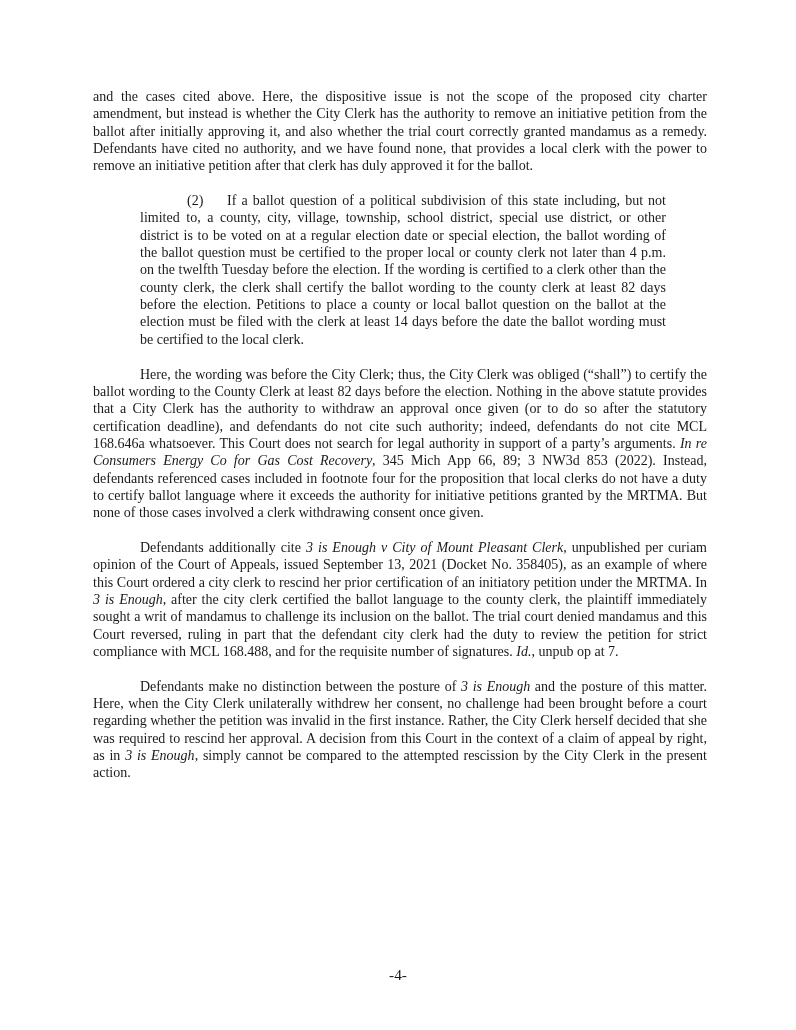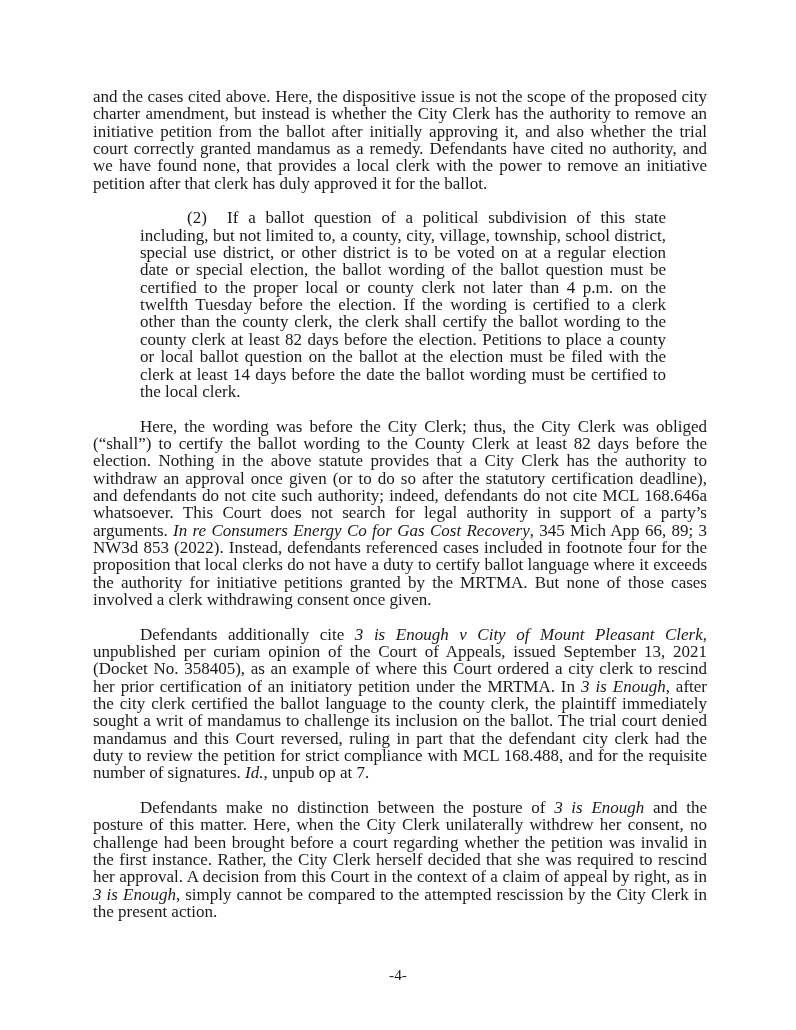--- a/index.html
+++ b/index.html
@@ -13,21 +13,21 @@
       position: relative;
       overflow: hidden;
       font-family: "Liberation Serif", "DejaVu Serif", serif;
       color: #1a1a1a;
     }
     .page {
       position: absolute;
       left: 93px;
       top: 88px;
       width: 614px;
-      font-size: 17px;
+      font-size: 14px;
       line-height: 17.35px;
     }
     .para {
       margin: 0 0 17.35px 0;
       text-align: justify;
       text-indent: 0;
     }
     .para.indent {
       text-indent: 47px;
     }

